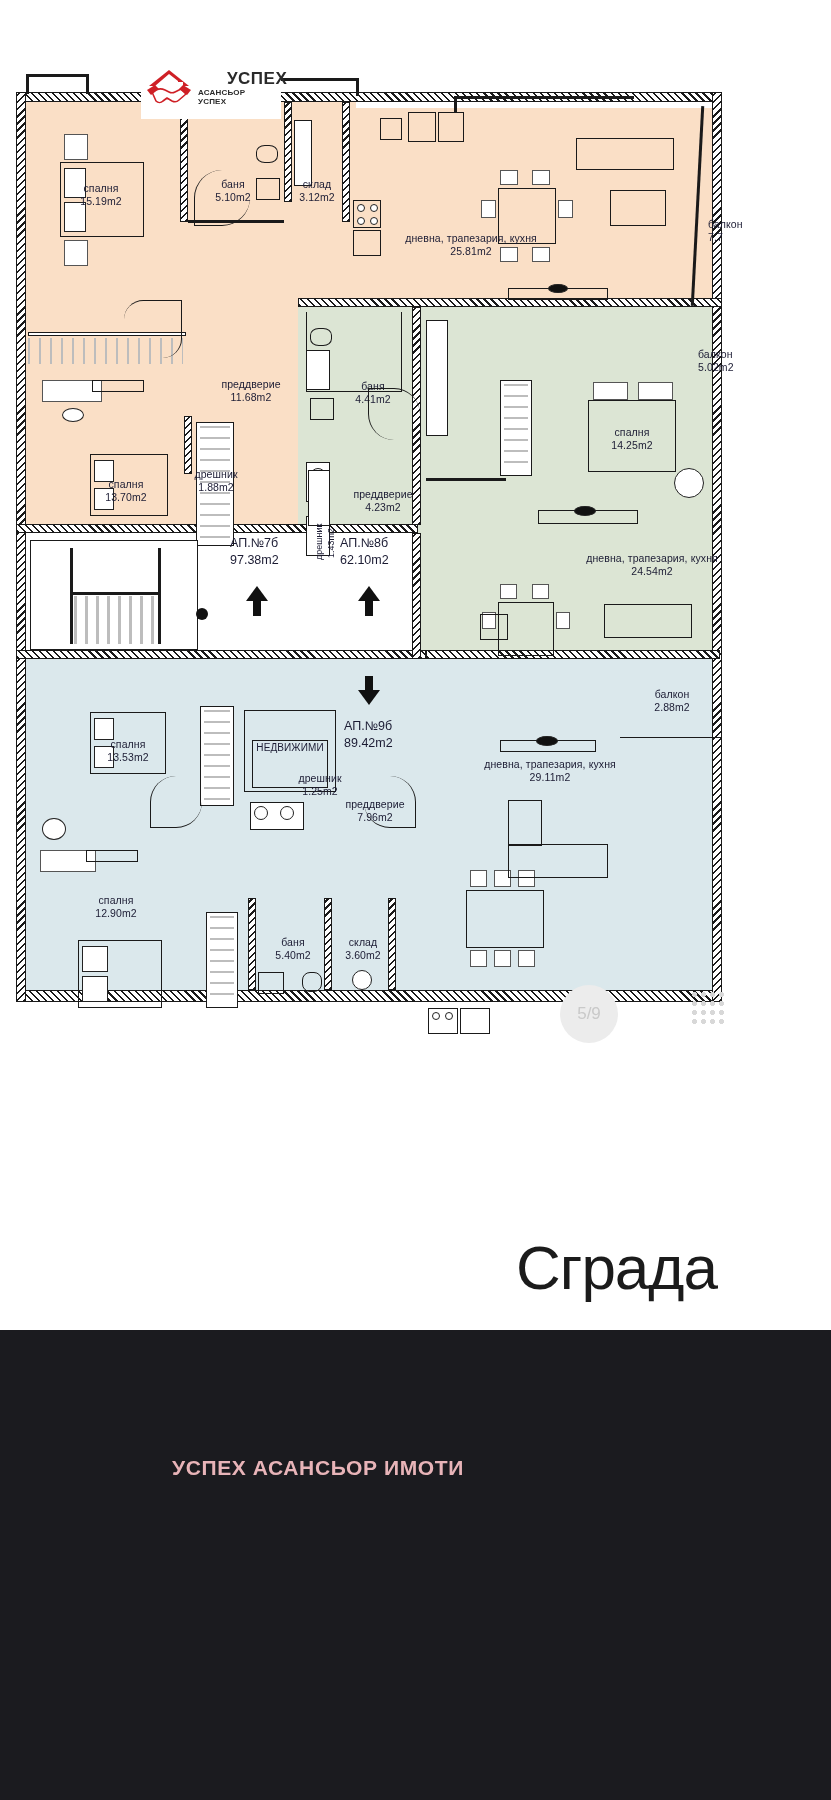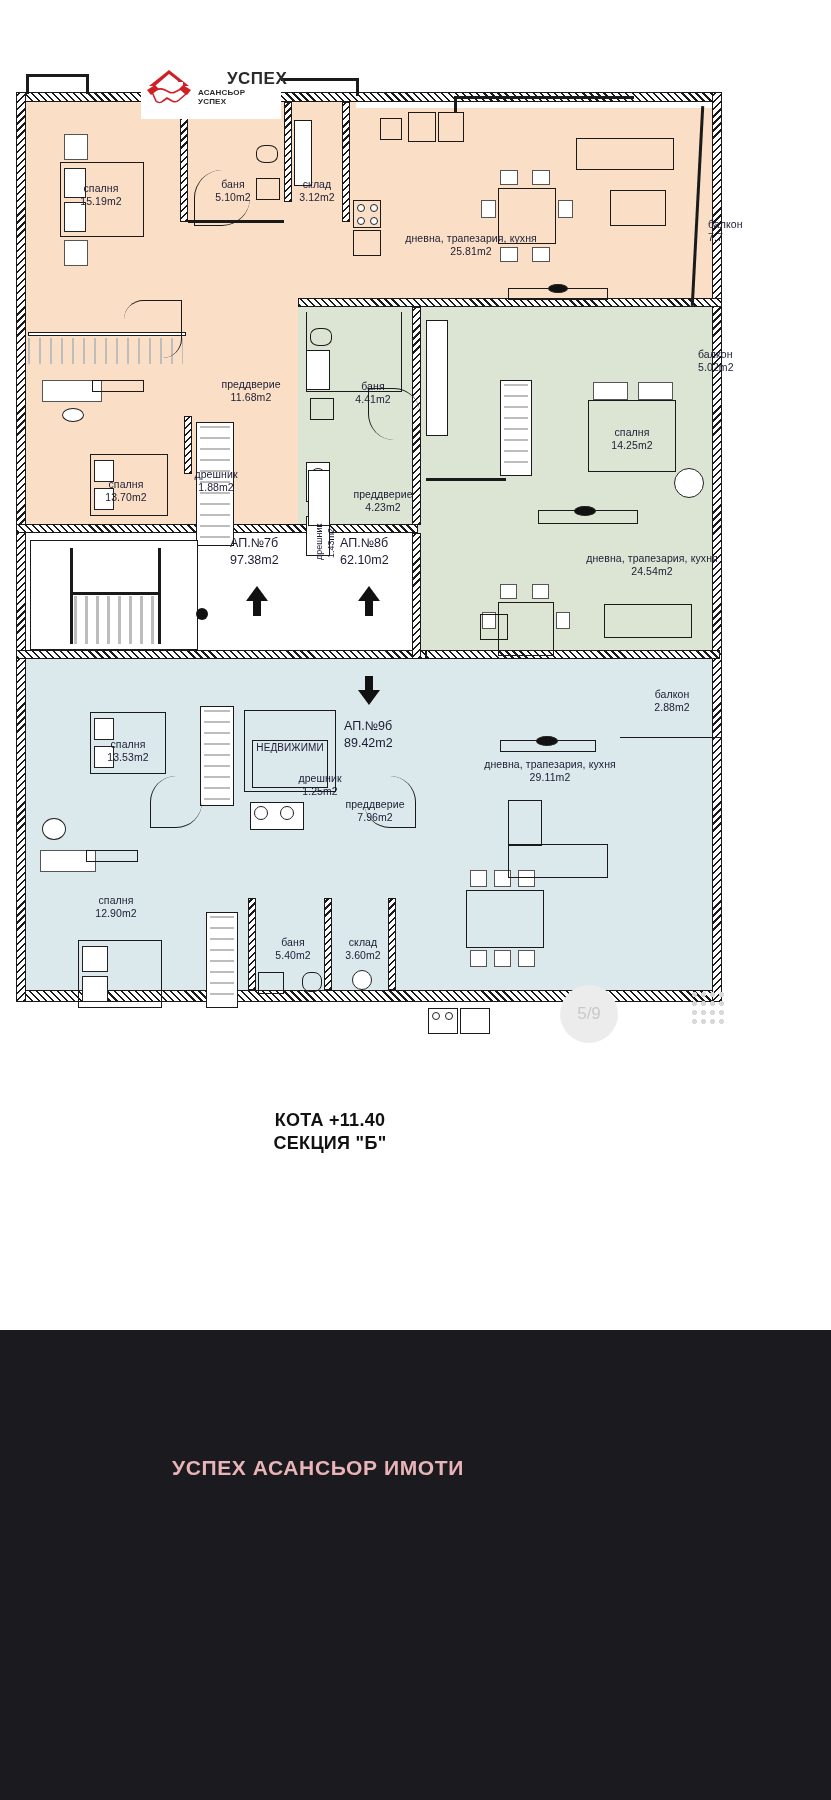--- a/index.html
+++ b/index.html
@@ -382,20 +382,17 @@
     <span class="txt">
       <span class="t1">УСПЕХ</span>
       <span class="t2">АСАНСЬОР</span>
       <span class="t3">УСПЕХ</span>
     </span>
   </div>
 
   <div id="wm-num">5/9</div>
   <div id="dotgrid"></div>
 
-  <div id="title-block">
-    <div class="t1">КОТА +11.40</div>
-    <div class="t2">СЕКЦИЯ "Б"</div>
-  </div>
+  <div id="bigword">Сграда</div>
 </div>
 
 <div id="footer"></div>
 <div id="footer-brand">УСПЕХ АСАНСЬОР ИМОТИ</div>
 
 </body></html>

